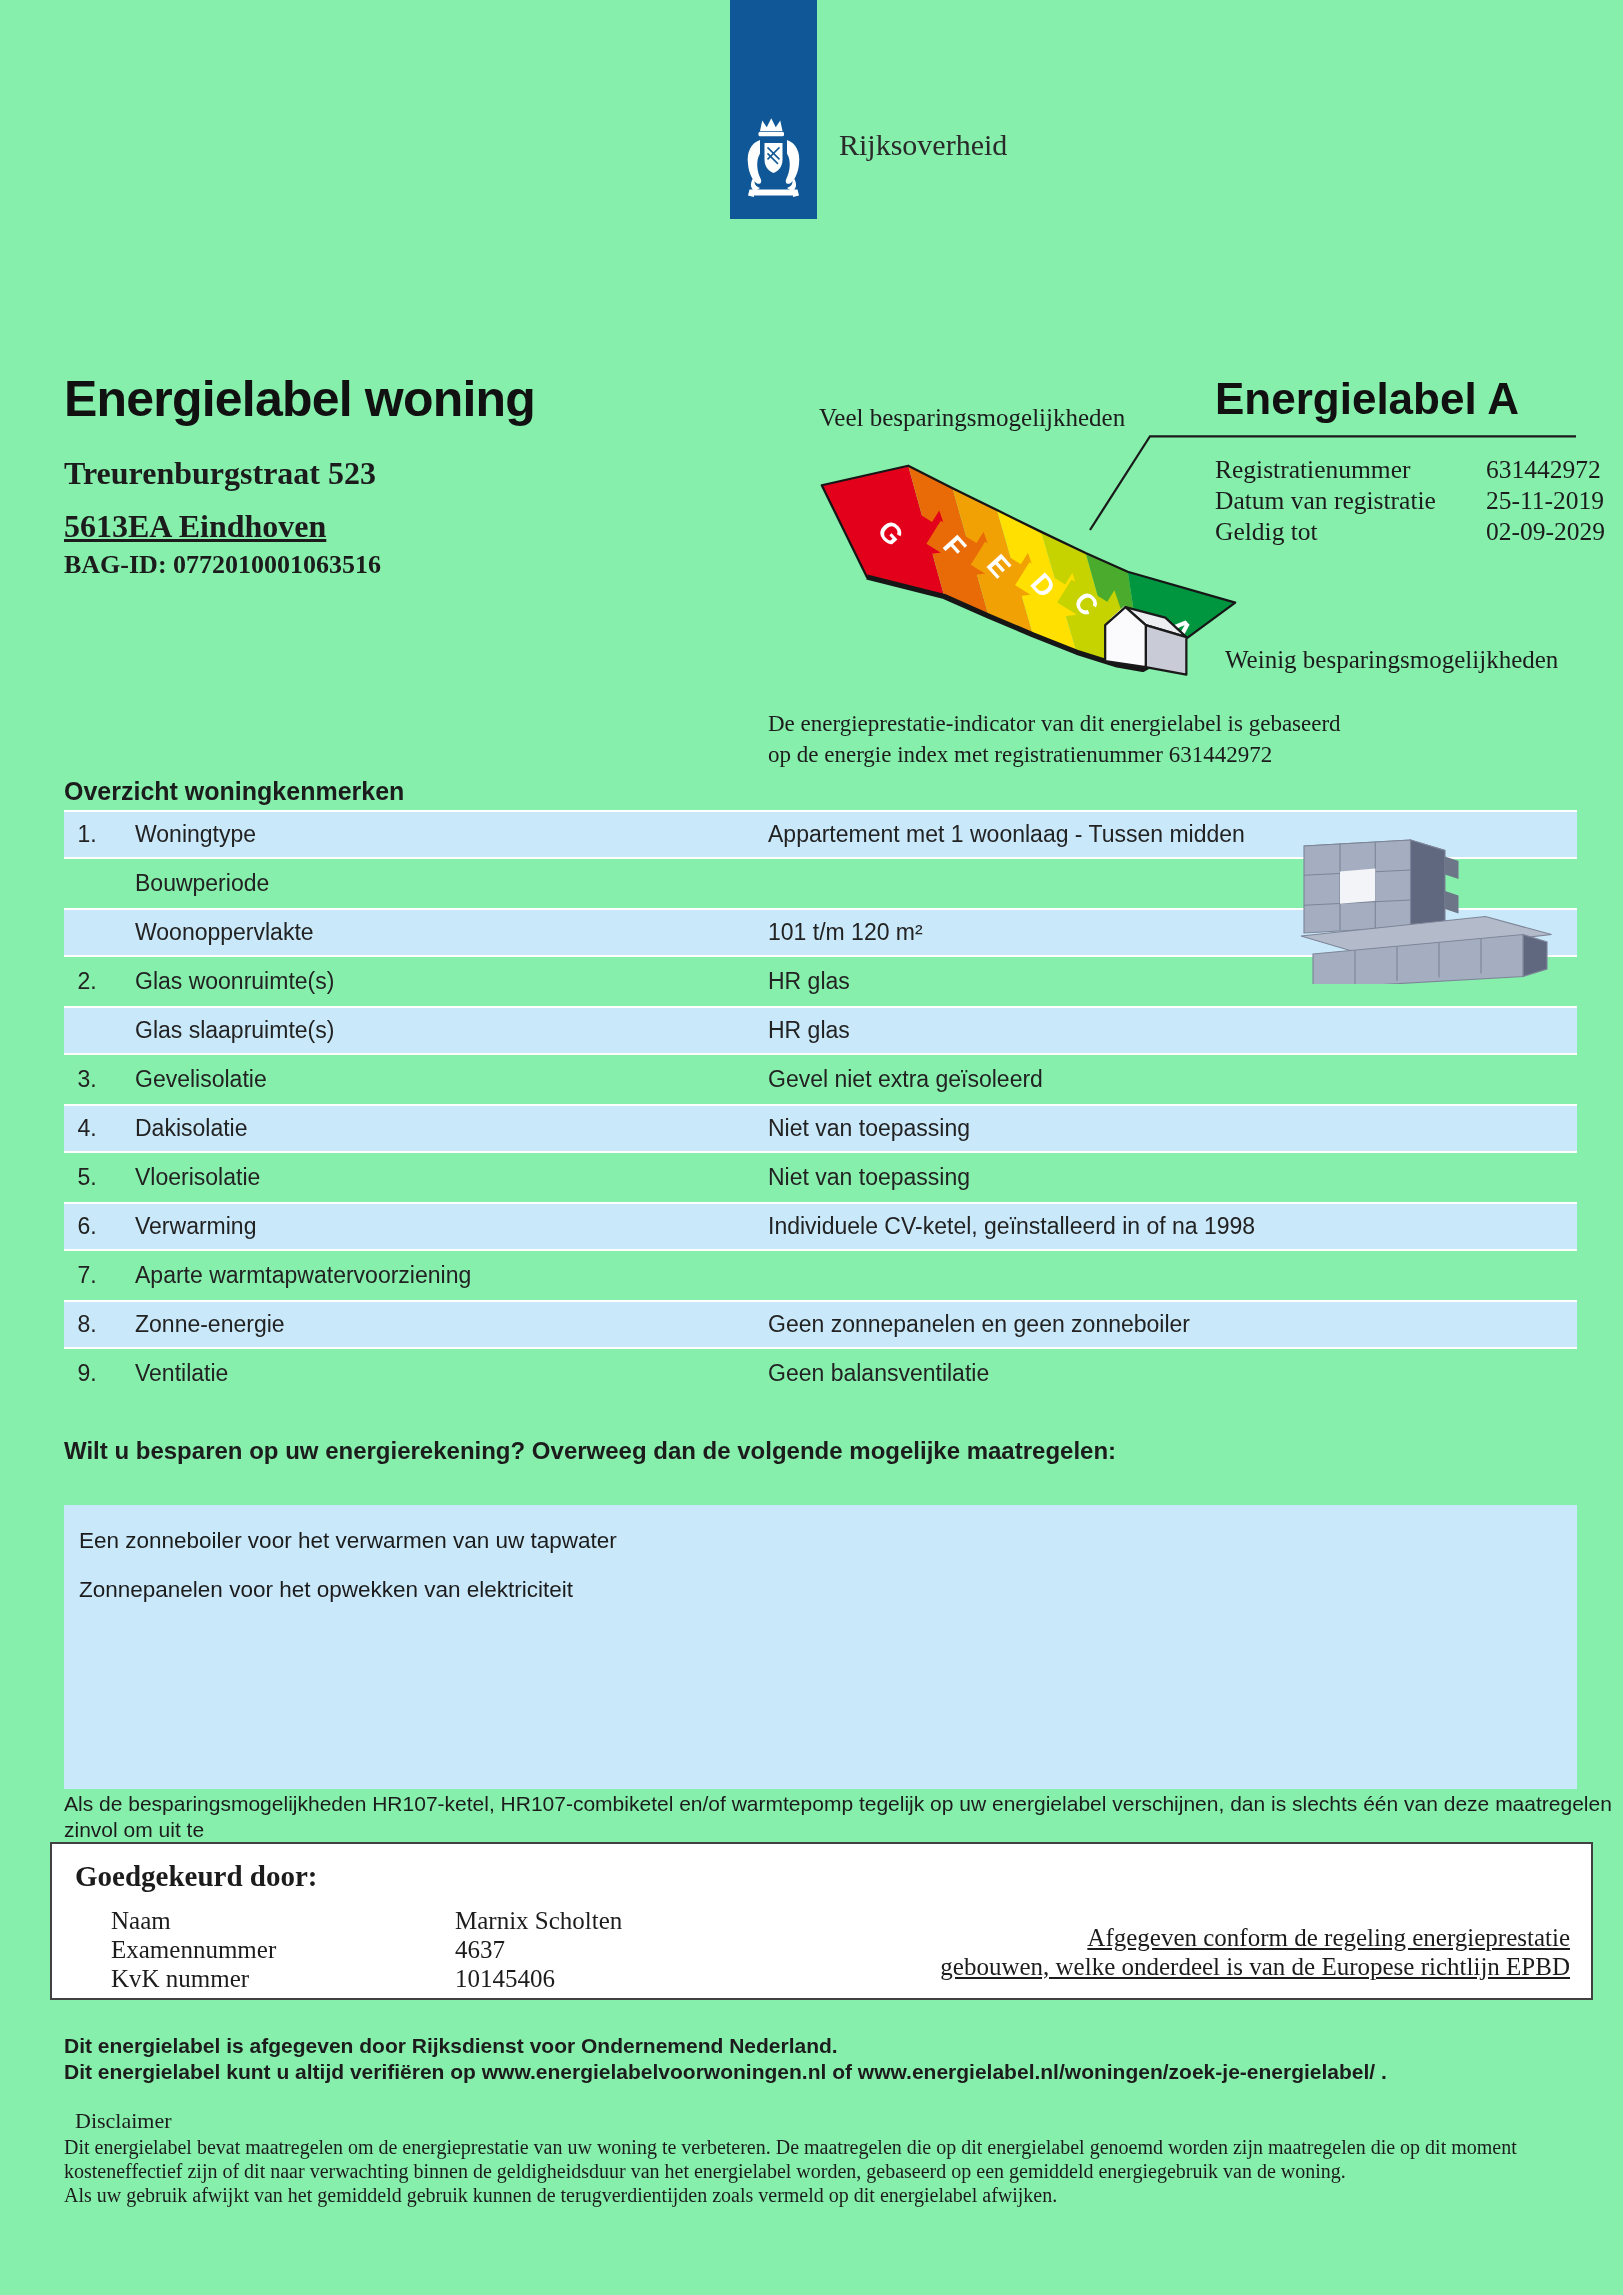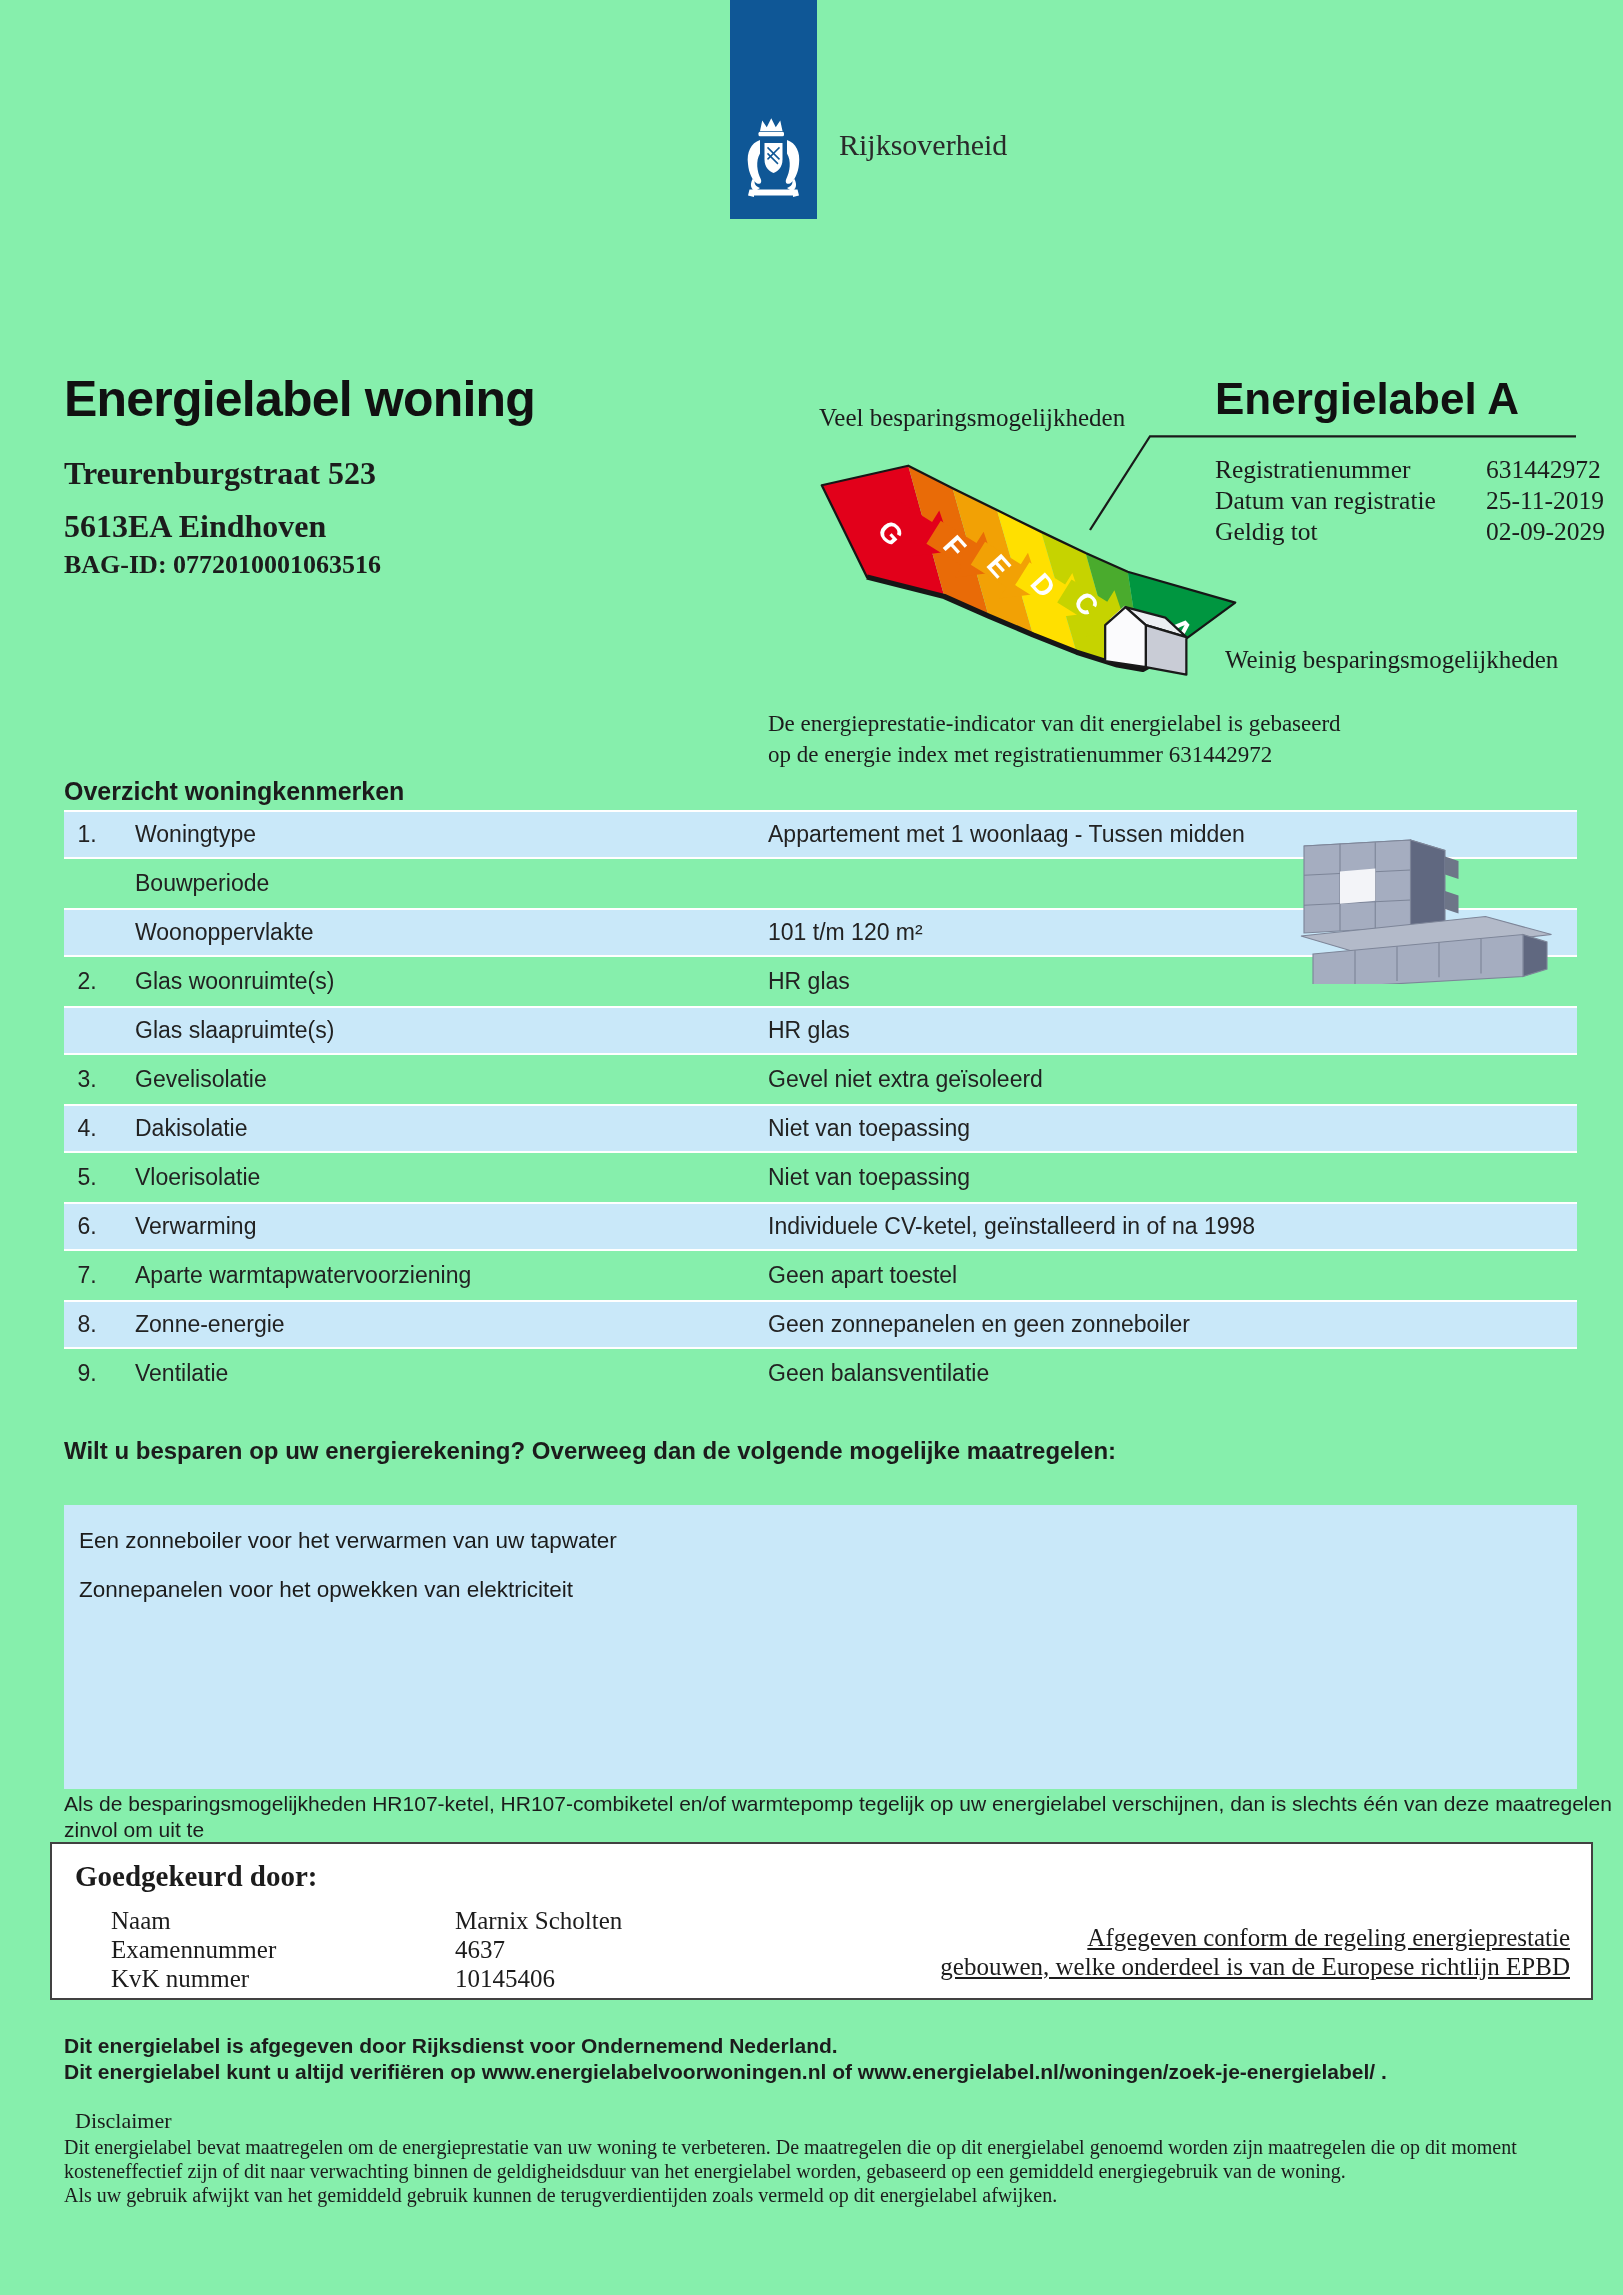--- a/index.html
+++ b/index.html
@@ -10,21 +10,21 @@
   .abs{position:absolute;}
   .sans{font-family:"Liberation Sans", sans-serif;}
 
   
   #banner{left:730px;top:0;width:87px;height:219px;}
   #logo-text{left:839px;top:128px;font-size:30px;color:#2a2a2a;font-family:"Liberation Serif",serif;}
 
   
   #doc-title{left:64px;top:370px;font-size:50px;font-weight:bold;letter-spacing:-0.8px;color:#111;}
   #addr1{left:64px;top:455px;font-size:32px;font-weight:bold;font-family:"Liberation Serif",serif;}
-  #addr2{left:64px;top:508px;font-size:32px;font-weight:bold;font-family:"Liberation Serif",serif;}
+  #addr2{left:64px;top:508px;font-size:32px;font-weight:bold;font-family:"Liberation Serif",serif;text-decoration:underline;}
   #bagid{left:64px;top:550px;font-size:26px;font-weight:bold;font-family:"Liberation Serif",serif;}
 
   
   #veel{left:819px;top:404px;font-size:25px;font-family:"Liberation Serif",serif;}
   #weinig{left:1225px;top:646px;font-size:25px;font-family:"Liberation Serif",serif;}
   #label-title{left:1215px;top:374px;font-size:44px;font-weight:bold;color:#111;}
   #reg{left:1215px;top:454px;font-size:25.5px;font-family:"Liberation Serif",serif;line-height:31px;}
   .reg-row .reg-label{display:inline-block;width:271px;}
   #indicator-note{left:768px;top:708px;font-size:23px;font-family:"Liberation Serif",serif;line-height:31px;}
 
@@ -201,21 +201,20 @@
       <span class="c-value">Niet van toepassing</span>
     </div>
     <div class="trow hl" style="background:#c9e8f9;">
       <span class="c-num">6.</span>
       <span class="c-label">Verwarming</span>
       <span class="c-value">Individuele CV-ketel, geïnstalleerd in of na 1998</span>
     </div>
     <div class="trow">
       <span class="c-num">7.</span>
       <span class="c-label">Aparte warmtapwatervoorziening</span>
-      <span class="c-value">Geen apart toestel</span>
     </div>
     <div class="trow hl" style="background:#c9e8f9;">
       <span class="c-num">8.</span>
       <span class="c-label">Zonne-energie</span>
       <span class="c-value">Geen zonnepanelen en geen zonneboiler</span>
     </div>
     <div class="trow">
       <span class="c-num">9.</span>
       <span class="c-label">Ventilatie</span>
       <span class="c-value">Geen balansventilatie</span>

